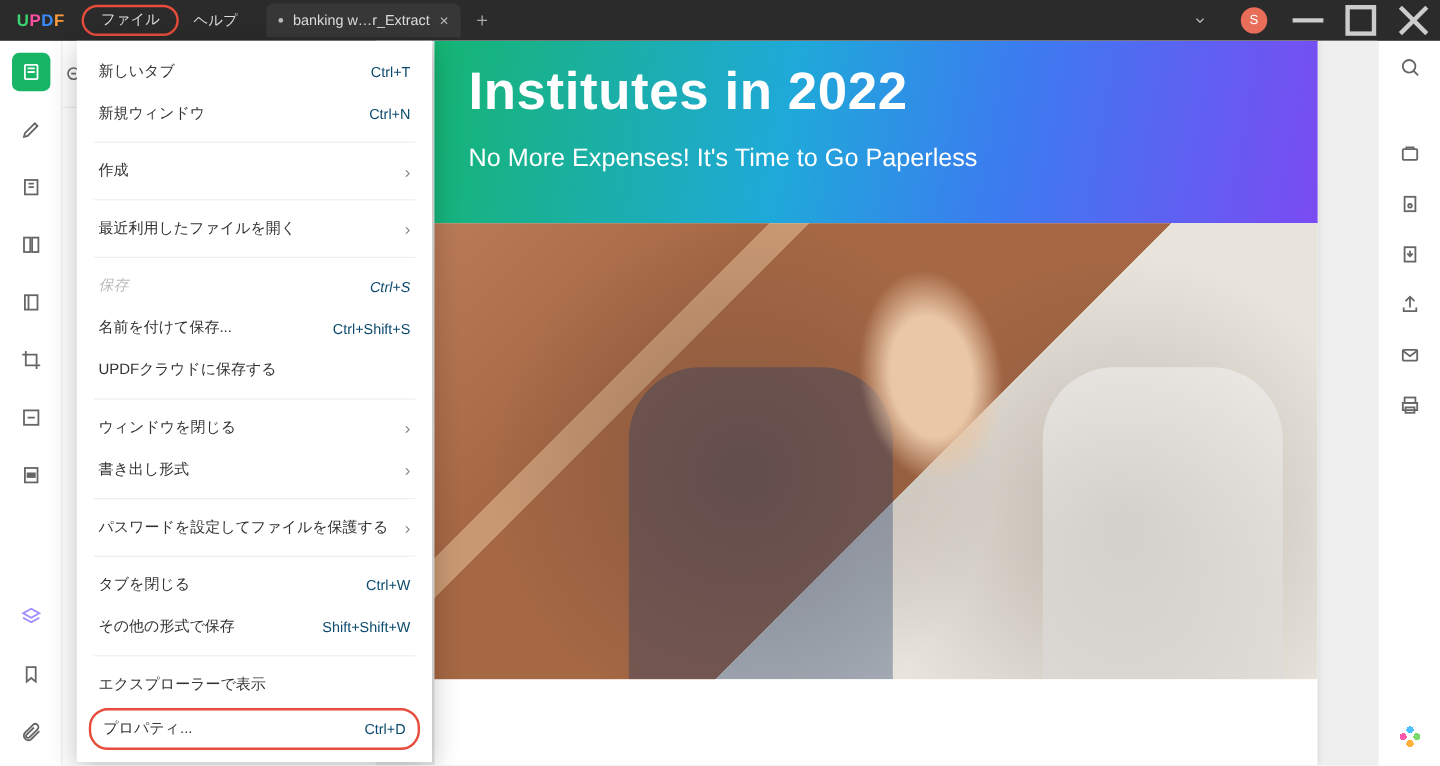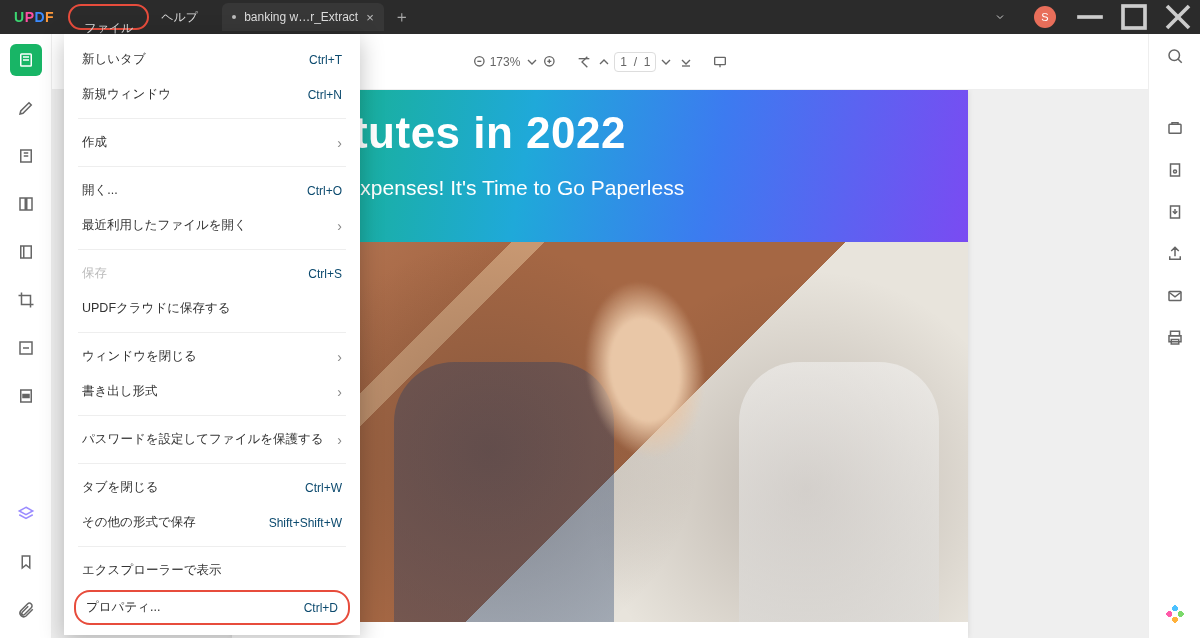--- a/index.html
+++ b/index.html
@@ -29,21 +29,22 @@
     height: 34px;
     line-height: 34px;
     cursor: pointer;
   }
   .menu-btn.highlight {
     border: 2px solid #e74c3c;
     border-radius: 14px;
     height: 26px;
     line-height: 22px;
     margin-top: 0;
-    padding: 11px 14px;
+    padding: 0 14px;
+    font-family: Liberation Mono, monospace;
   }
   .tab {
     display: flex;
     align-items: center;
     background: #373737;
     height: 28px;
     margin-left: 12px;
     padding: 0 10px;
     border-radius: 6px 6px 0 0;
     font-size: 12px;
@@ -69,21 +70,21 @@
     align-items:center;
     padding-top:10px;
     gap:16px;
   }
   .left-rail .ic { width:32px;height:32px; display:flex;align-items:center;justify-content:center;color:#666;border-radius:6px;cursor:pointer; }
   .left-rail .ic.active { background:#18b566; color:#fff; }
   .left-rail svg { width:18px;height:18px; }
   .left-rail .bottom { margin-top:auto; margin-bottom:12px; display:flex; flex-direction:column; gap:16px; align-items:center;}
   .left-rail .layers { color:#9b8cff; }
 
-  .center { flex:1; display:flex; flex-direction:column; position:relative; }
+  .center { flex:1; display:flex; flex-direction:row; position:relative; }
 
   .toolbar {
     height: 56px;
     display:flex;
     align-items:center;
     justify-content:center;
     gap:0;
     border-bottom:1px solid #eee;
     color:#666;
     font-size:12px;
@@ -154,21 +155,21 @@
     z-index:50;
     padding:8px 0;
     font-size:12.5px;
     color:#333;
   }
   .dropdown .item{
     display:flex; align-items:center; justify-content:space-between;
     padding: 9px 18px;
     cursor:pointer;
   }
-  .dropdown .item.disabled{ color:#bbb; cursor:default;}
+  .dropdown .item.disabled{ color:#bbb; cursor:default;font-style:italic;}
   .dropdown .chev{ color:#888; font-size:14px;}
   .dropdown .shortcut{ color:#0c4a6e; font-size:12px;}
   .dropdown hr{ border:none;border-top:1px solid #eee;margin:6px 14px;}
   .dropdown .item.ring{
     border:2.5px solid #e74c3c;
     border-radius:16px;
     margin: 2px 10px;
     padding: 7px 10px;
   }
 </style>
@@ -298,31 +299,31 @@
         <span>新規ウィンドウ</span>
         <span class="shortcut">Ctrl+N</span>
       </div>
       <hr>
       <div class="item">
         <span>作成</span>
         <span class="chev">›</span>
       </div>
       <hr>
       <div class="item">
-        <span>開く...</span>
-        <span class="shortcut">Ctrl+O</span>
-      </div>
-      <div class="item">
         <span>最近利用したファイルを開く</span>
         <span class="chev">›</span>
       </div>
       <hr>
       <div class="item disabled">
         <span>保存</span>
         <span class="shortcut">Ctrl+S</span>
+      </div>
+      <div class="item">
+        <span>名前を付けて保存...</span>
+        <span class="shortcut">Ctrl+Shift+S</span>
       </div>
       <div class="item">
         <span>UPDFクラウドに保存する</span>
         <span></span>
       </div>
       <hr>
       <div class="item">
         <span>ウィンドウを閉じる</span>
         <span class="chev">›</span>
       </div>

